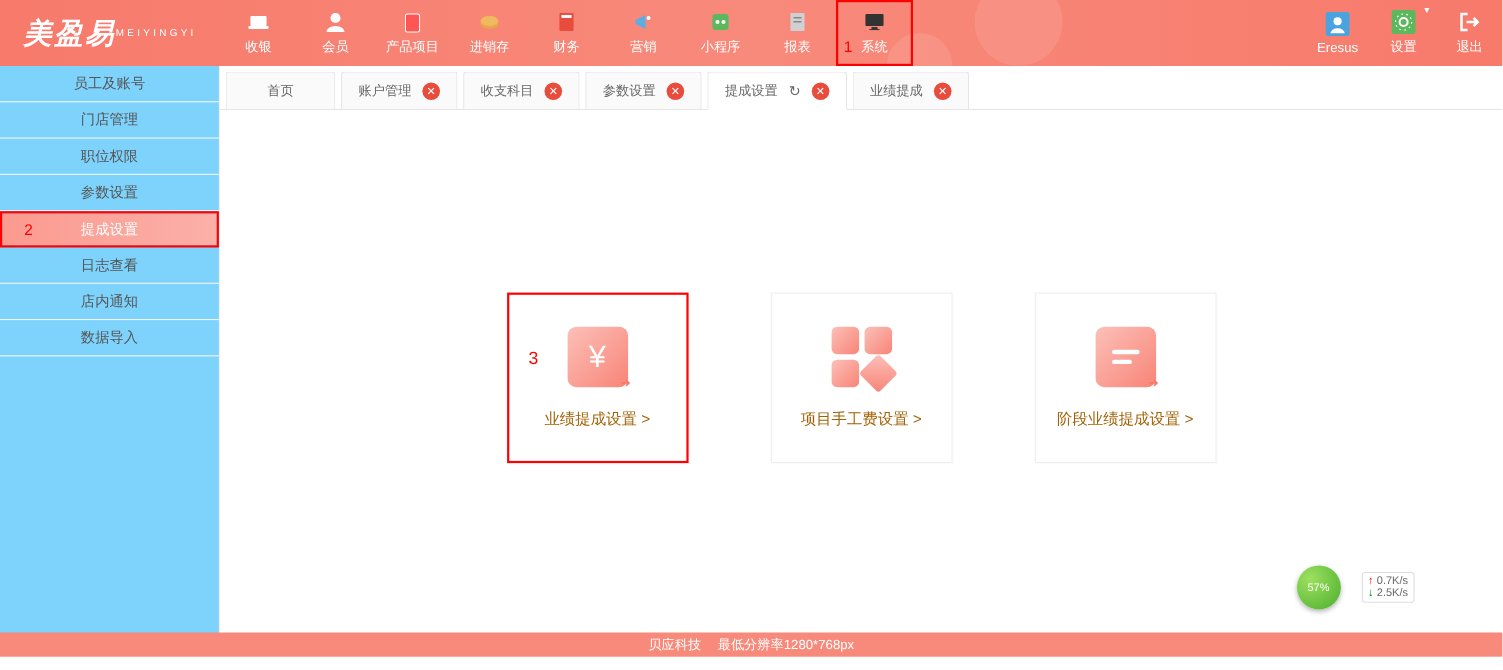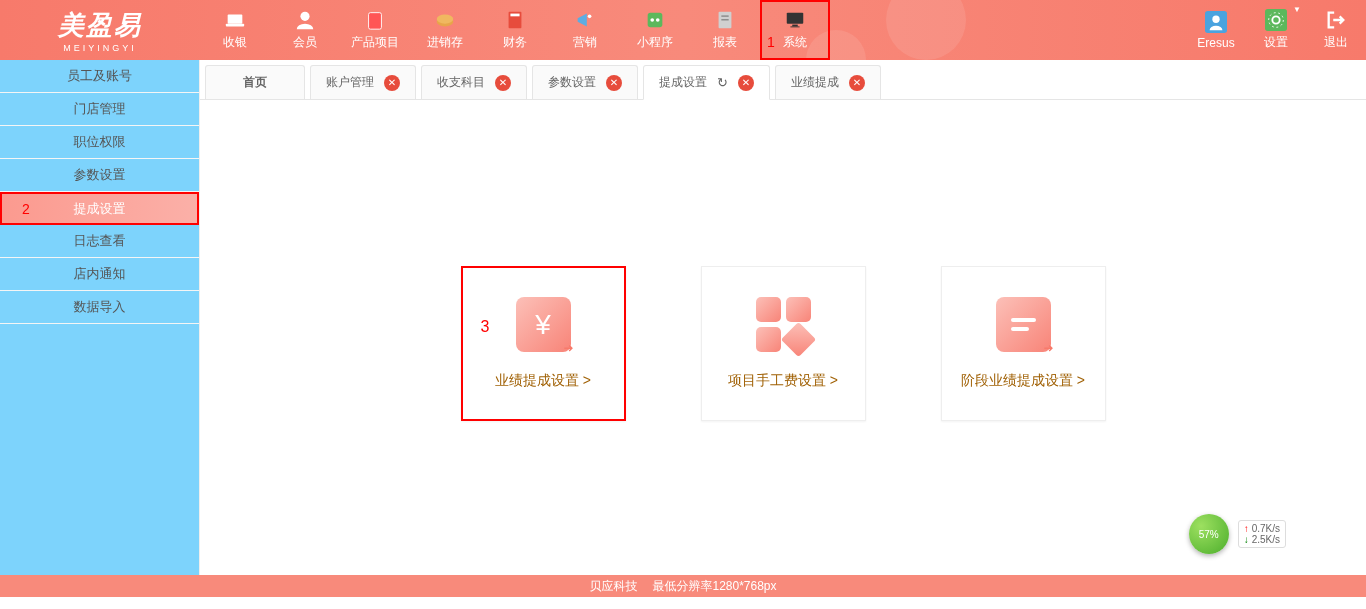--- a/index.html
+++ b/index.html
@@ -3,21 +3,21 @@
   <meta charset="utf-8">
   <style>
     * { margin: 0; padding: 0; box-sizing: border-box; font-family: "Microsoft YaHei", sans-serif; }
     body { width: 1366px; height: 609px; background: #fff; position: relative; overflow: hidden; }
 
     
     .header { background: linear-gradient(to right, #f77a6b, #f88a7b, #f77a6b); height: 60px; display: flex; align-items: center; position: relative; }
     .header-bg-circles { position: absolute; inset: 0; overflow: hidden; }
     .header-bg-circles::before { content: ''; position: absolute; width: 80px; height: 80px; border-radius: 50%; background: rgba(255,255,255,0.1); right: 400px; top: -20px; }
     .header-bg-circles::after { content: ''; position: absolute; width: 60px; height: 60px; border-radius: 50%; background: rgba(255,255,255,0.1); right: 500px; top: 30px; }
-    .logo { width: 200px; display: flex; flex-direction: column; align-items: center; justify-content: center; color: white; z-index: 1; }
+    .logo { width: 200px; display: flex; flex-direction: row; align-items: center; justify-content: center; color: white; z-index: 1; }
     .logo-main { font-size: 26px; font-weight: bold; letter-spacing: 2px; font-style: italic; }
     .logo-sub { font-size: 9px; letter-spacing: 3px; }
     .nav { display: flex; z-index: 1; }
     .nav-item { width: 70px; display: flex; flex-direction: column; align-items: center; justify-content: center; color: white; font-size: 12px; cursor: pointer; height: 60px; position: relative; }
     .nav-item.highlighted { border: 2px solid red; }
     .nav-icon { width: 26px; height: 22px; margin-bottom: 3px; display: flex; align-items: center; justify-content: center; }
     .annotation-num { position: absolute; color: red; font-size: 14px; font-weight: normal; }
     .nav-item .annotation-num { left: 5px; bottom: 8px; }
     
     .header-right { position: absolute; right: 0; display: flex; align-items: center; z-index: 1; }
@@ -30,21 +30,21 @@
     .sidebar-item.active { background: linear-gradient(to right, #fb9a8f, #fbb0a8); color: white; border: 2px solid red; }
     .sidebar-item.active .annotation-num { left: 20px; top: 50%; transform: translateY(-50%); color: red; }
 
     
     .main { flex: 1; display: flex; flex-direction: column; }
     .tabs { display: flex; border-bottom: 1px solid #e5e5e5; padding: 5px 5px 0; gap: 5px; }
     .tab { padding: 8px 15px; border: 1px solid #e5e5e5; border-bottom: none; background: #fafafa; font-size: 12px; color: #666; cursor: pointer; display: flex; align-items: center; gap: 10px; min-width: 100px; justify-content: space-between; border-radius: 3px 3px 0 0; }
     .tab.active { background: white; border-bottom: 1px solid white; margin-bottom: -1px; }
     .close-tab { width: 16px; height: 16px; border-radius: 50%; background: #e74c3c; color: white; display: inline-flex; align-items: center; justify-content: center; font-size: 10px; cursor: pointer; }
     .refresh-icon { font-size: 13px; color: #666; }
-    .tab.home { min-width: 100px; justify-content: center; font-weight: bold; }
+    .tab.home { min-width: 100px; justify-content: center; }
 
     .content { flex: 1; background: white; display: flex; align-items: center; justify-content: center; gap: 75px; }
     .card { width: 165px; height: 155px; border: 1px solid #eee; display: flex; flex-direction: column; align-items: center; justify-content: center; gap: 20px; cursor: pointer; box-shadow: 0 1px 2px rgba(0,0,0,0.05); position: relative; }
     .card.highlighted { border: 2px solid red; }
     .card.highlighted .annotation-num { left: 18px; top: 50px; font-size: 16px; }
     .card-icon { width: 55px; height: 55px; border-radius: 8px; display: flex; align-items: center; justify-content: center; }
     .card-label { font-size: 14px; color: #a16207; }
     
     
     .icon-perf { background: linear-gradient(135deg, #fcc0b8, #f88478); color: white; font-size: 28px; position: relative; }
@@ -54,21 +54,21 @@
     .icon-proj span:last-child { transform: rotate(45deg); border-radius: 3px; }
     .icon-stage { background: linear-gradient(135deg, #fcc0b8, #f88478); color: white; display: flex; flex-direction: column; justify-content: center; align-items: flex-start; padding-left: 15px; gap: 5px; position: relative; }
     .icon-stage::before { content: ''; width: 25px; height: 4px; background: white; border-radius: 2px; }
     .icon-stage::after { content: '➜'; position: absolute; bottom: -3px; right: -3px; font-size: 12px; color: #f77a6b; }
     .icon-stage .line2 { width: 18px; height: 4px; background: white; border-radius: 2px; }
 
     
     .footer { height: 22px; background: #f88a7b; color: white; display: flex; align-items: center; justify-content: center; font-size: 12px; position: absolute; bottom: 12px; width: 100%; gap: 15px; }
 
     
-    .network-widget { position: absolute; bottom: 55px; right: 80px; display: flex; align-items: center; gap: 9px; z-index: 10; }
+    .network-widget { position: absolute; bottom: 55px; right: 80px; display: flex; align-items: center; gap: 19px; z-index: 10; }
     .net-circle { width: 40px; height: 40px; border-radius: 50%; background: radial-gradient(circle at 30% 30%, #9de060, #4cae2c); display: flex; align-items: center; justify-content: center; font-size: 10px; color: white; box-shadow: 0 2px 5px rgba(0,0,0,0.3); }
     .net-stats { font-size: 10px; display: flex; flex-direction: column; color: #666; border: 1px solid #ddd; padding: 2px 5px; border-radius: 3px; background: white; }
     .net-stats span { display: flex; align-items: center; gap: 3px; }
     .arrow-up { color: red; }
     .arrow-down { color: green; }
 
     
     svg { fill: white; }
   </style>
 </head>

